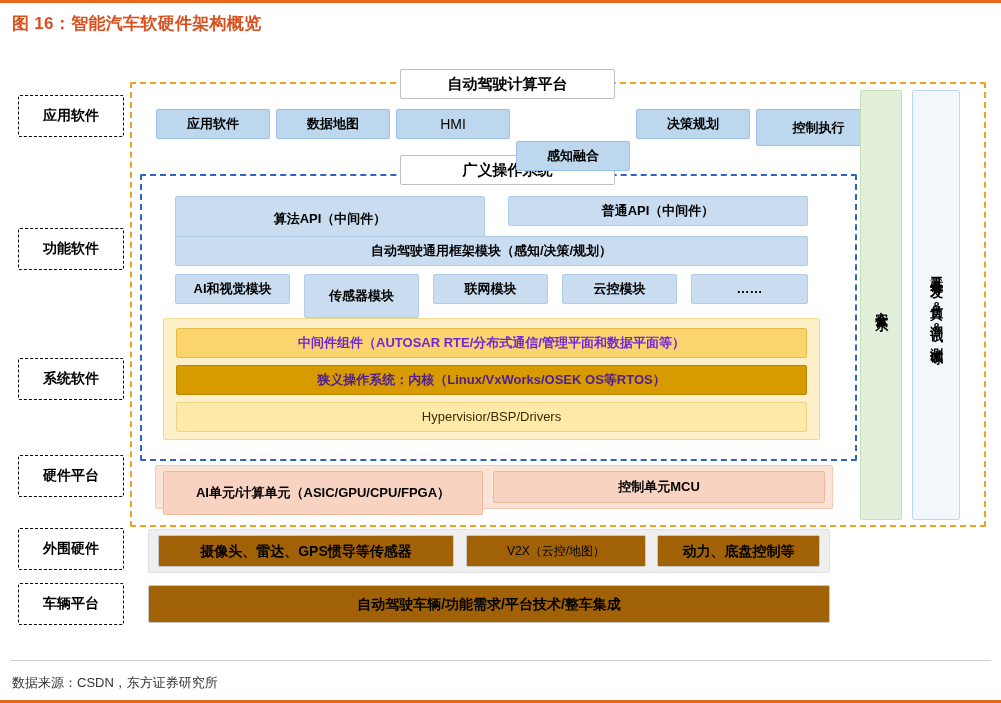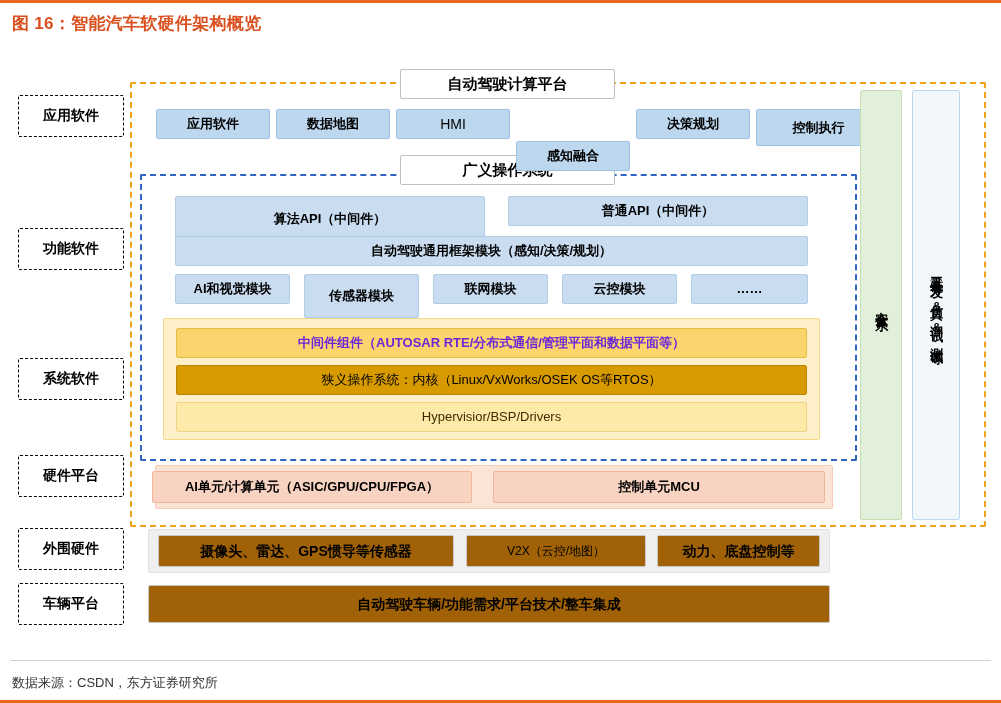--- a/index.html
+++ b/index.html
@@ -59,21 +59,21 @@
     text-align:center;
     font-size:13px;
     box-sizing:border-box;
     border-radius:2px;
     line-height:1.2;
   }
   .blue-box{ background:#BDD7EE;border:1px solid #9BC2E6;color:#000;font-weight:bold;}
   .blue-light{ background:#C9DCF0;border:1px solid #AFCDE9;color:#000;font-weight:bold;}
   .yellow-soft{ background:#FDF0C9;border:1px solid #F5D98B;}
   .yellow-box{ background:#FBD46D;border:1px solid #E7BC45;font-weight:bold;color:#6d28d9;}
-  .yellow-dark{ background:#D79B00;border:1px solid #B98600;font-weight:normal;color:#000000;}
+  .yellow-dark{ background:#D79B00;border:1px solid #B98600;font-weight:bold;color:#4c1d95;}
   .yellow-pale{ background:#FDE9A8;border:1px solid #F0D382;font-weight:bold;color:#3B2D00;}
   .orange-box{ background:#F9D3C2;border:1px solid #F0B79C;font-weight:bold;color:#000;}
   .orange-wrap{ background:#FBE3D6;border:1px solid #F5CBB5;}
   .gray-box{ background:#a16207;border:1px solid #C6C6C6;font-weight:bold;color:#000;}
   .gray-wrap{ background:#EFEFEF;border:1px solid #E2E2E2;}
   .white-box{ background:#FFFFFF;border:1px solid #BFBFBF;font-weight:bold;color:#000;}
   .green-box{ background:#E2EFDA;border:1px solid #C6E0B4;font-weight:bold;color:#000;}
   .vtext{
     writing-mode:vertical-rl;
     text-orientation:upright;
@@ -129,21 +129,21 @@
 <div class="box blue-light" style="left:433px;top:274px;width:115px;height:30px;">联网模块</div>
 <div class="box blue-light" style="left:562px;top:274px;width:115px;height:30px;">云控模块</div>
 <div class="box blue-light" style="left:691px;top:274px;width:117px;height:30px;">……</div>
 
 <div class="box yellow-soft" style="left:163px;top:318px;width:657px;height:122px;"></div>
 <div class="box yellow-box" style="left:176px;top:328px;width:631px;height:30px;">中间件组件（AUTOSAR RTE/分布式通信/管理平面和数据平面等）</div>
 <div class="box yellow-dark" style="left:176px;top:365px;width:631px;height:30px;">狭义操作系统：内核（Linux/VxWorks/OSEK OS等RTOS）</div>
 <div class="box yellow-pale" style="left:176px;top:402px;width:631px;height:30px;font-weight:normal;">Hypervisior/BSP/Drivers</div>
 
 <div class="box orange-wrap" style="left:155px;top:465px;width:678px;height:44px;"></div>
-<div class="box orange-box" style="left:152px;top:471px;width:320px;height:32px;text-align:right;">AI单元/计算单元（ASIC/GPU/CPU/FPGA）</div>
+<div class="box orange-box" style="left:163px;top:471px;width:320px;height:44px;text-align:right;">AI单元/计算单元（ASIC/GPU/CPU/FPGA）</div>
 <div class="box orange-box" style="left:493px;top:471px;width:332px;height:32px;">控制单元MCU</div>
 
 <div class="box green-box" style="left:860px;top:90px;width:42px;height:430px;">
   <span class="vtext">安全体系</span>
 </div>
 <div class="box" style="left:912px;top:90px;width:48px;height:430px;background:#F2F7FB;border:1px solid #BDD7EE;">
   <span class="vtext" style="font-weight:bold;">工具链（开发&amp;仿真&amp;调试&amp;测试等）</span>
 </div>
 
 <div class="box gray-wrap" style="left:148px;top:529px;width:682px;height:44px;"></div>

